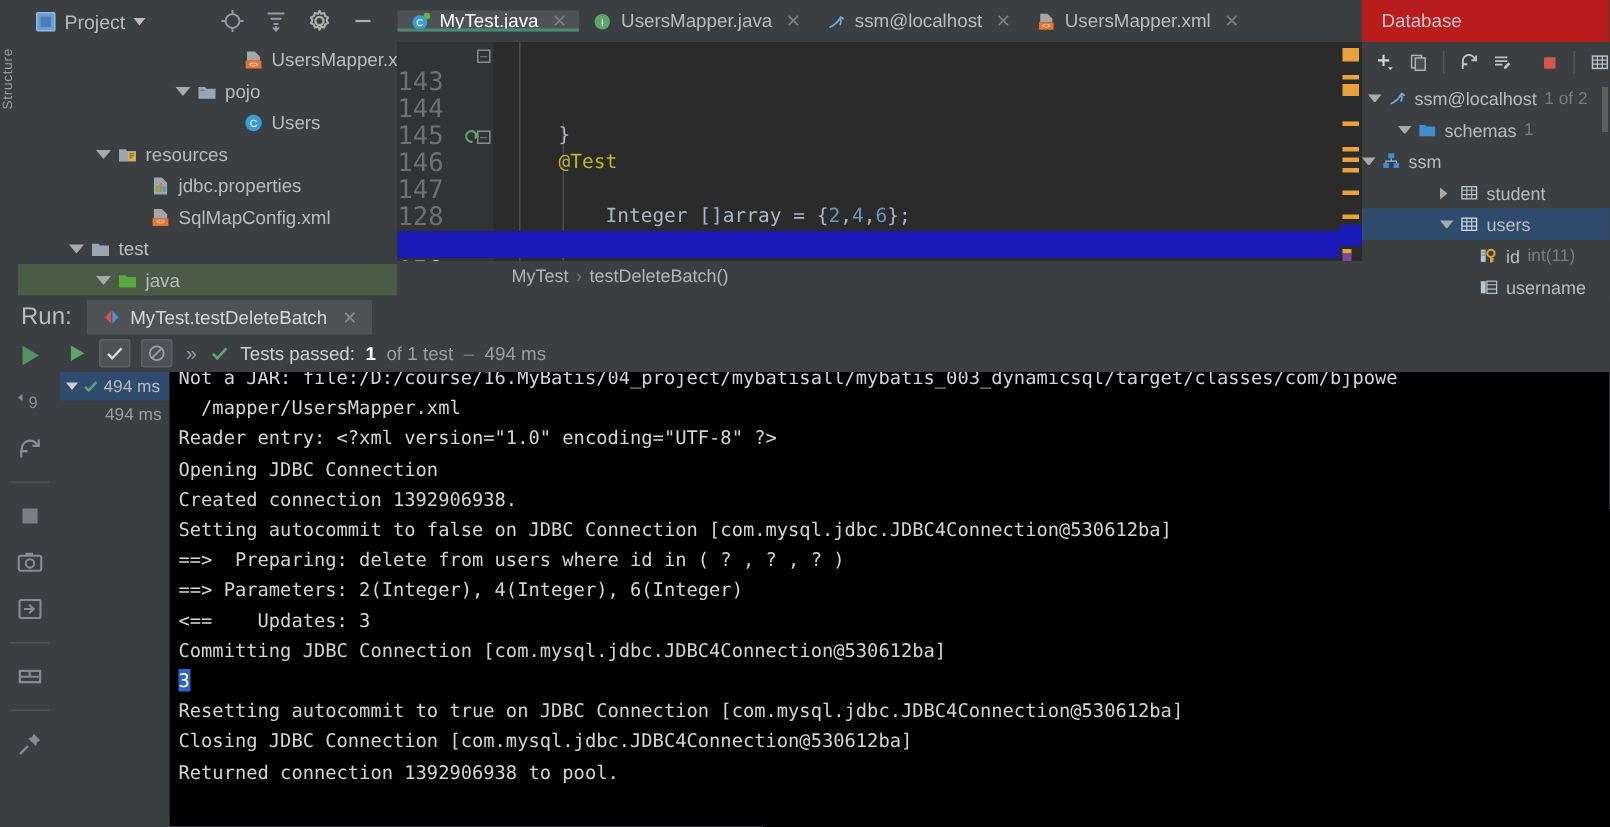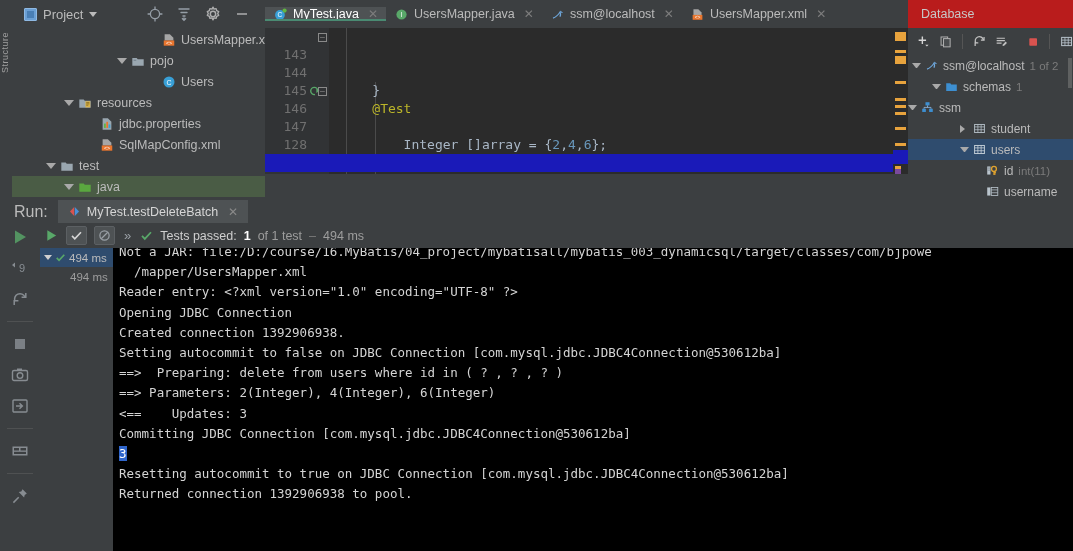--- a/index.html
+++ b/index.html
@@ -100,22 +100,22 @@
     position: absolute; left: 0; top: 0; width: 64px; height: 100%;
     background: #313335;
   }
   .code {
     position: absolute; left: 0; top: 0; width: 100%; height: 100%;
     font-family: "DejaVu Sans Mono", monospace; font-size: 13px; line-height: 18px;
   }
   .cline { position: relative; height: 18px; white-space: pre; }
   .cline.hl { background: #1a1ab8; }
   .lnum {
-    position: absolute; left: 0; width: 42px; text-align: right;
-    color: #707070; font-size: 13px;
+    position: absolute; left: 0; width: 42px; 
+    color: #707070; font-size: 17px;
   }
   .cline.hl .lnum { color: #d8d8d8; }
   .ctext { position: absolute; left: 76px; color: #a9b7c6; }
   .kw { color: #cc7832; }
   .an { color: #bbb529; }
   .mt { color: #ffc66d; }
   .num { color: #6897bb; }
   .hlnum { background: #553d5b; color: #a9b7c6; }
   .fold {
     position: absolute; left: 53px; width: 9px; height: 9px; top: 5px;
@@ -459,20 +459,25 @@
     <div class="mk" style="top:99px; background:#e8a33d"></div>
     <div class="mk" style="top:115px;background:#e8a33d"></div>
     <div class="mk" style="top:124px;width:6px;background:#e8a33d"></div>
     <div class="mk" style="top:131px;width:6px;background:#e8a33d"></div>
     <div class="mk" style="top:138px;width:6px;background:#e8a33d"></div>
     <div class="mk" style="top:122px;left:0;width:17px;height:14px;background:#1a1ab8"></div>
     <div class="mk" style="top:141px;width:6px;height:5px;background:#7a4a9c"></div>
 
   </div>
 
+  <div class="breadcrumb">
+    <span>MyTest</span>
+    <span class="bc-sep">›</span>
+    <span>testDeleteBatch()</span>
+  </div>
 
   <div class="dbpanel">
     <div class="dbtools">
       <svg width="15" height="15" viewBox="0 0 16 16">
         <path d="M6.5 2v9M2 6.5h9" stroke="#d6d6d6" stroke-width="1.7"></path>
         <path d="M10 12l2 2.2 2-2.2z" fill="#d6d6d6"></path>
       </svg>
       <svg width="15" height="15" viewBox="0 0 16 16">
         <rect x="2.5" y="2.5" width="8" height="10" fill="none" stroke="#b0b0b0" stroke-width="1.2"></rect>
         <rect x="5.5" y="4.5" width="8" height="10" fill="#4a4d4f" stroke="#b0b0b0" stroke-width="1.2"></rect>
@@ -668,20 +673,21 @@
         <div class="oline">Reader entry: &lt;?xml version="1.0" encoding="UTF-8" ?&gt;</div>
         <div class="oline">Opening JDBC Connection</div>
         <div class="oline">Created connection 1392906938.</div>
         <div class="oline">Setting autocommit to false on JDBC Connection [com.mysql.jdbc.JDBC4Connection@530612ba]</div>
         <div class="oline">==&gt;  Preparing: delete from users where id in ( ? , ? , ? )</div>
         <div class="oline">==&gt; Parameters: 2(Integer), 4(Integer), 6(Integer)</div>
         <div class="oline">&lt;==    Updates: 3</div>
         <div class="oline">Committing JDBC Connection [com.mysql.jdbc.JDBC4Connection@530612ba]</div>
         <div class="oline"><span class="selhl">3</span></div>
         <div class="oline">Resetting autocommit to true on JDBC Connection [com.mysql.jdbc.JDBC4Connection@530612ba]</div>
+        <div class="oline">Closing JDBC Connection [com.mysql.jdbc.JDBC4Connection@530612ba]</div>
         <div class="oline">Returned connection 1392906938 to pool.</div>
         <div class="oline">&nbsp;</div>
 
       </div>
 
       <div class="bottomstrip"></div>
     </div>
   </div>
 
 </div>

